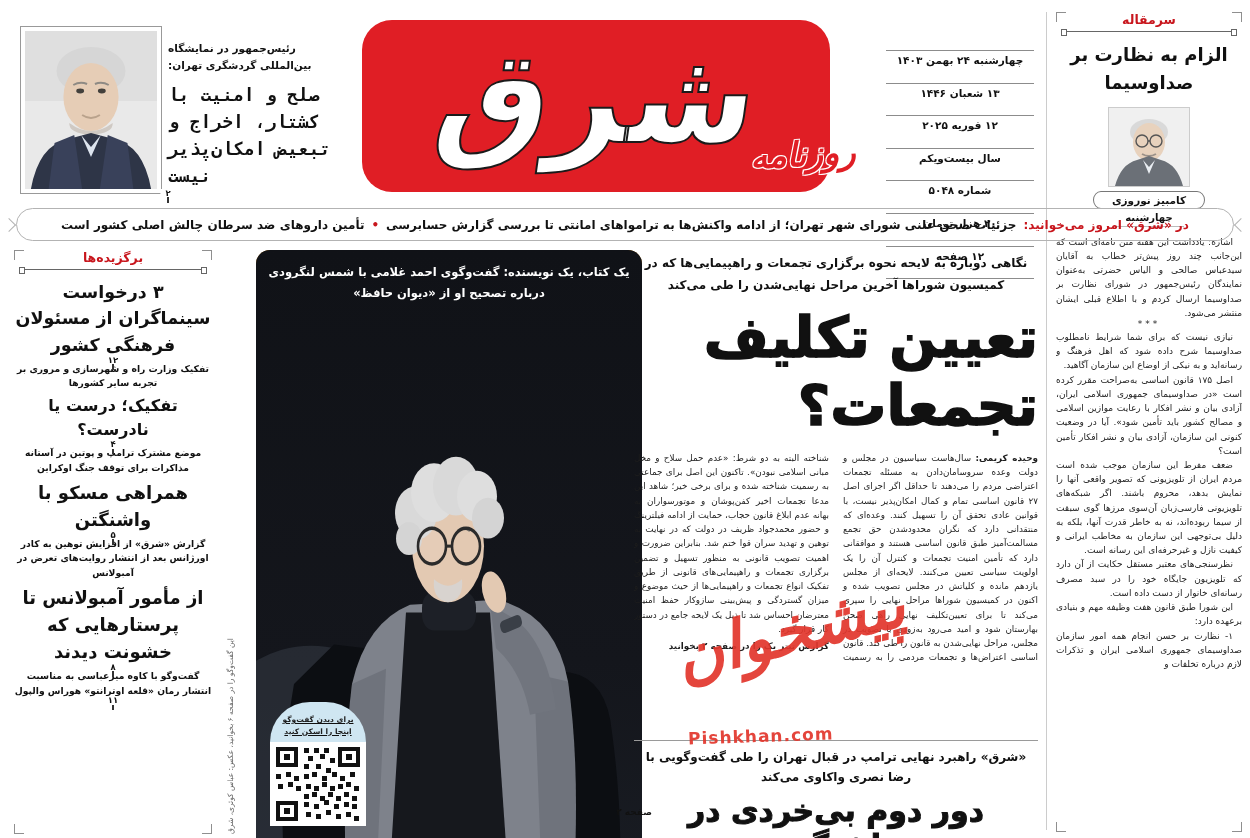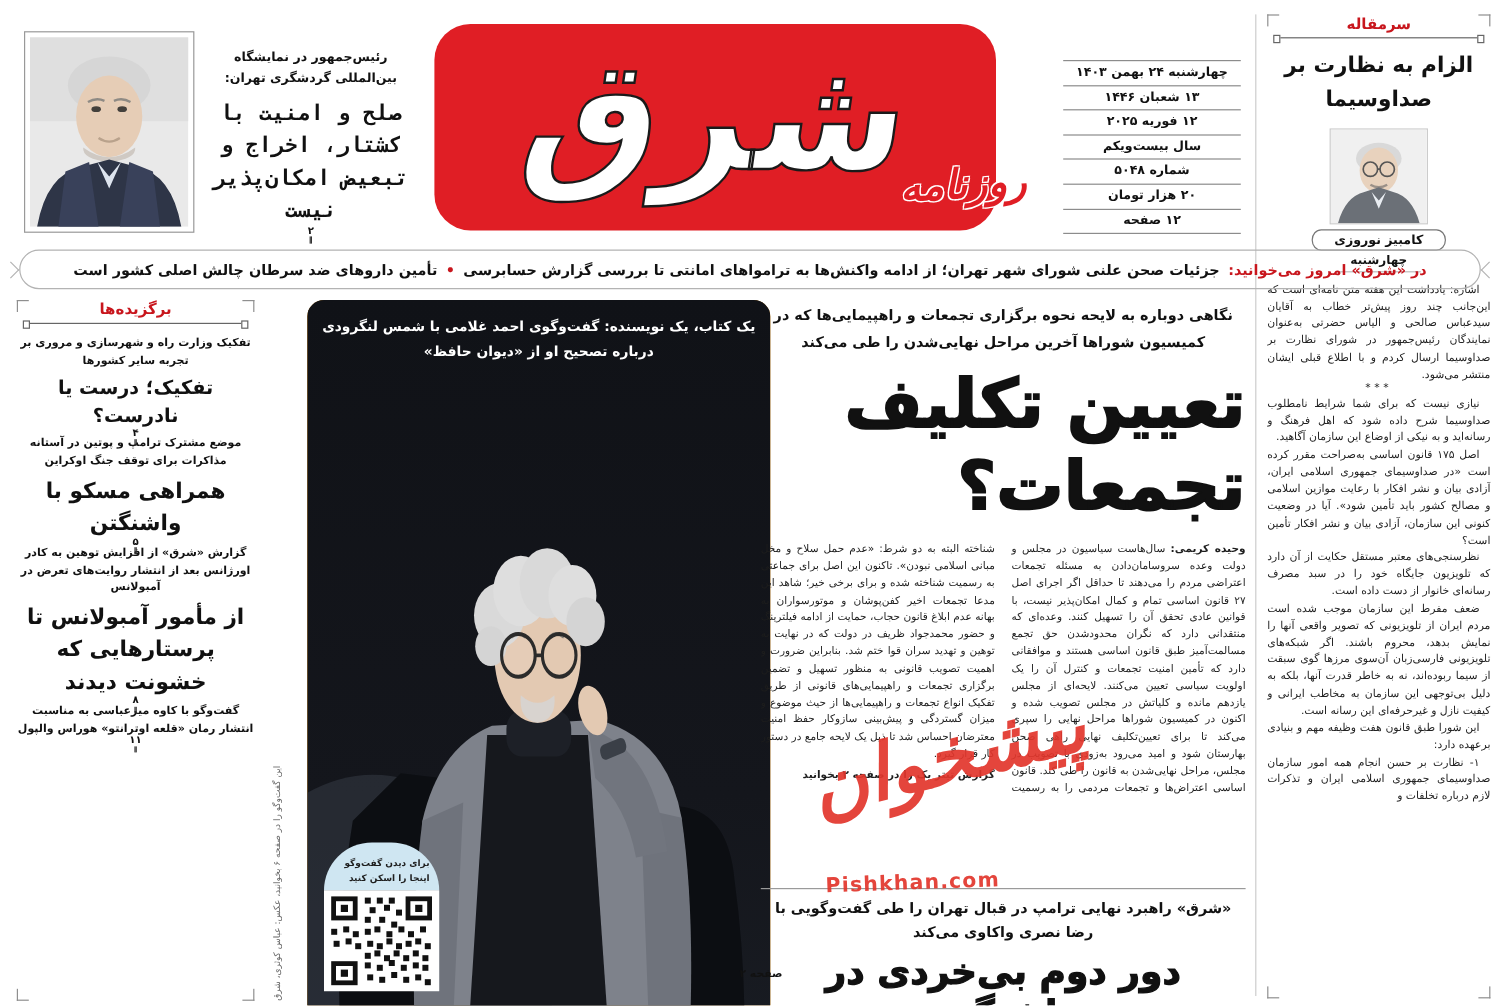--- a/index.html
+++ b/index.html
@@ -22,34 +22,34 @@
   .pref i::before,.pref i::after{content:"";position:absolute;top:-4px;width:1px;height:8px;background:#333;}
   .pref i::before{left:0;} .pref i::after{right:0;}
   .pref b{position:absolute;top:-2px;left:50%;transform:translateX(-50%);background:#fff;padding:0 5px;
           font-size:8.5px;font-weight:bold;line-height:1;}
 
   .sec-head{color:#c8161d;font-weight:bold;font-size:12.5px;text-align:center;letter-spacing:1px;}
 
   
   .tl-photo{position:absolute;left:20px;top:26px;width:142px;height:168px;border:1px solid #999;padding:4px;background:#fff;box-sizing:border-box;}
   .tl-photo svg{width:100%;height:100%;display:block;}
-  .tl-text{position:absolute;left:168px;top:40px;width:182px;text-align:center;}
+  .tl-text{position:absolute;left:168px;top:40px;width:182px;text-align:left;}
   .tl-kicker{font-size:10.5px;font-weight:bold;line-height:1.6;}
   .tl-head{font-size:18px;font-weight:bold;line-height:1.5;margin-top:9px;font-family:Liberation Mono, monospace;}
 
   
   .logo{position:absolute;left:362px;top:20px;width:468px;height:172px;background:#e01e25;border-radius:30px;
         display:flex;align-items:center;justify-content:center;overflow:visible;}
   .logo-text{color:#fff;font-size:128px;font-weight:bold;line-height:1;transform:skewX(-8deg) translateY(-8px);
              -webkit-text-stroke:2px #1a1a1a;}
   .rooznameh{position:absolute;left:750px;top:134px;font-size:34px;font-weight:bold;font-style:italic;color:#e01e25;
              transform:rotate(-3deg);z-index:2;
              text-shadow:1px 1px 0 #fff,-1px -1px 0 #fff,1px -1px 0 #fff,-1px 1px 0 #fff;}
   .dates{position:absolute;left:886px;top:50px;width:148px;border-top:1px solid #8c8c8c;}
-  .dates .drow{border-bottom:1px solid #8c8c8c;padding:3px 0 4px;font-size:10.5px;font-weight:bold;text-align:center;line-height:1.2;}
+  .dates .drow{border-bottom:1px solid #8c8c8c;padding:3px 0 16px;font-size:10.5px;font-weight:bold;text-align:center;line-height:1.2;}
 
   .vrule{position:absolute;left:1046px;top:12px;bottom:8px;border-left:1px solid #cccccc;}
 
   
   .editorial{position:absolute;left:1056px;top:12px;width:186px;height:820px;}
   .ed-head{font-size:18px;font-weight:bold;text-align:center;line-height:1.55;margin-top:4px;}
   .ed-photo{width:80px;height:78px;margin:10px auto 0;border:1px solid #ccc;}
   .ed-photo svg{width:100%;height:100%;display:block;}
   .ed-author{width:112px;margin:4px auto 0;border:1px solid #777;border-radius:8px/50%;padding:2px 6px;
              font-size:10.5px;font-weight:bold;text-align:center;box-sizing:border-box;}
@@ -75,21 +75,21 @@
   .hl-head.h2{font-size:16px;}
   .hl-head.h3{font-size:18px;}
   .hl-head.h4{font-size:18px;}
   .hl-head.h5{font-size:15.5px;}
 
   
   .feature{position:absolute;left:256px;top:250px;width:386px;height:748px;border-radius:14px;overflow:hidden;background:#a16207;}
   .feature svg.scene{position:absolute;inset:0;width:100%;height:100%;}
   .ft-kicker{position:absolute;top:12px;left:10px;right:10px;color:#fff;font-size:11.5px;font-weight:bold;text-align:center;line-height:1.8;}
   .ft-head{position:absolute;top:66px;left:10px;right:10px;color:#fff;font-size:28px;font-weight:bold;text-align:center;-webkit-text-stroke:0.6px #fff;}
-  .qr{position:absolute;left:14px;top:452px;width:96px;text-align:right;}
+  .qr{position:absolute;left:14px;top:452px;width:96px;text-align:center;text-decoration:underline;}
   .qr-label{background:#cfe6f2;border-radius:48px 48px 0 0;padding:12px 8px 5px;font-size:7.5px;font-weight:bold;color:#1d1d1d;line-height:1.55;}
   .qr svg{display:block;width:96px;height:84px;background:#fff;}
   .ft-cap{position:absolute;left:227px;top:638px;height:198px;width:11px;font-size:7.5px;color:#666;
           writing-mode:vertical-rl;transform:rotate(180deg);line-height:1.1;}
 
   
   .lead{position:absolute;left:634px;top:252px;width:404px;}
   .lead-kicker{font-size:12px;font-weight:bold;text-align:center;line-height:1.85;}
   .lead-head{font-size:56px;font-weight:bold;text-align:right;line-height:1.2;margin-top:8px;letter-spacing:-1px;
              -webkit-text-stroke:1.6px #111;}
@@ -179,22 +179,22 @@
         <path d="M34 52 l6 7 6 -7 -6 14 z" fill="#e9edf2"></path>
       </svg>
     </div>
     <div class="ed-author">کامبیز نوروزی</div>
     <div class="ed-role">چهارشنبه</div>
     <div class="ed-body">
       <p>اشاره: یادداشت این هفته متن نامه‌ای است که این‌جانب چند روز پیش‌تر خطاب به آقایان سیدعباس صالحی و الیاس حضرتی به‌عنوان نمایندگان رئیس‌جمهور در شورای نظارت بر صداوسیما ارسال کردم و با اطلاع قبلی ایشان منتشر می‌شود.</p>
       <p class="sep">***</p>
       <p>نیازی نیست که برای شما شرایط نامطلوب صداوسیما شرح داده شود که اهل فرهنگ و رسانه‌اید و به نیکی از اوضاع این سازمان آگاهید.</p>
       <p>اصل ۱۷۵ قانون اساسی به‌صراحت مقرر کرده است «در صداوسیمای جمهوری اسلامی ایران، آزادی بیان و نشر افکار با رعایت موازین اسلامی و مصالح کشور باید تأمین شود». آیا در وضعیت کنونی این سازمان، آزادی بیان و نشر افکار تأمین است؟</p>
+      <p>ضعف مفرط این سازمان موجب شده است مردم ایران از تلویزیونی که تصویر واقعی آنها را نمایش بدهد، محروم باشند. اگر شبکه‌های تلویزیونی فارسی‌زبان آن‌سوی مرزها گوی سبقت از سیما ربوده‌اند، نه به خاطر قدرت آنها، بلکه به دلیل بی‌توجهی این سازمان به مخاطب ایرانی و کیفیت نازل و غیرحرفه‌ای این رسانه است.</p>
       <p>نظرسنجی‌های معتبر مستقل حکایت از آن دارد که تلویزیون جایگاه خود را در سبد مصرف رسانه‌ای خانوار از دست داده است.</p>
-      <p>ضعف مفرط این سازمان موجب شده است مردم ایران از تلویزیونی که تصویر واقعی آنها را نمایش بدهد، محروم باشند. اگر شبکه‌های تلویزیونی فارسی‌زبان آن‌سوی مرزها گوی سبقت از سیما ربوده‌اند، نه به خاطر قدرت آنها، بلکه به دلیل بی‌توجهی این سازمان به مخاطب ایرانی و کیفیت نازل و غیرحرفه‌ای این رسانه است.</p>
       <p>این شورا طبق قانون هفت وظیفه مهم و بنیادی برعهده دارد:</p>
       <p>۱- نظارت بر حسن انجام همه امور سازمان صداوسیمای جمهوری اسلامی ایران و تذکرات لازم درباره تخلفات و</p>
     </div>
   </aside>
 
   <div class="bar">
     <span class="chev l"></span>
     <span class="bar-label">در «شرق» امروز می‌خوانید:</span>
     <span class="bar-item">جزئیات صحن علنی شورای شهر تهران؛ از ادامه واکنش‌ها به ترامواهای امانتی تا بررسی گزارش حسابرسی</span>
     <span class="bar-bullet">•</span>
@@ -203,20 +203,24 @@
   </div>
 
   <aside class="highlights">
     <span class="cnr tl"></span>
     <span class="cnr tr"></span>
     <span class="cnr bl"></span>
     <span class="cnr br"></span>
     <div class="sec-head">برگزیده‌ها</div>
     <div class="srule"></div>
 
+    <div>
+      <div class="hl-head h1">۳ درخواست سینماگران از مسئولان فرهنگی کشور</div>
+      <span class="pref"><i></i><b>۱۲</b></span>
+    </div>
     <div>
       <div class="hl-kicker">تفکیک وزارت راه و شهرسازی و مروری بر تجربه سایر کشورها</div>
       <div class="hl-head h2">تفکیک؛ درست یا نادرست؟</div>
       <span class="pref"><i></i><b>۴</b></span>
     </div>
     <div>
       <div class="hl-kicker">موضع مشترک ترامپ و پوتین در آستانه مذاکرات برای توقف جنگ اوکراین</div>
       <div class="hl-head h3">همراهی مسکو با واشنگتن</div>
       <span class="pref"><i></i><b>۵</b></span>
     </div>

